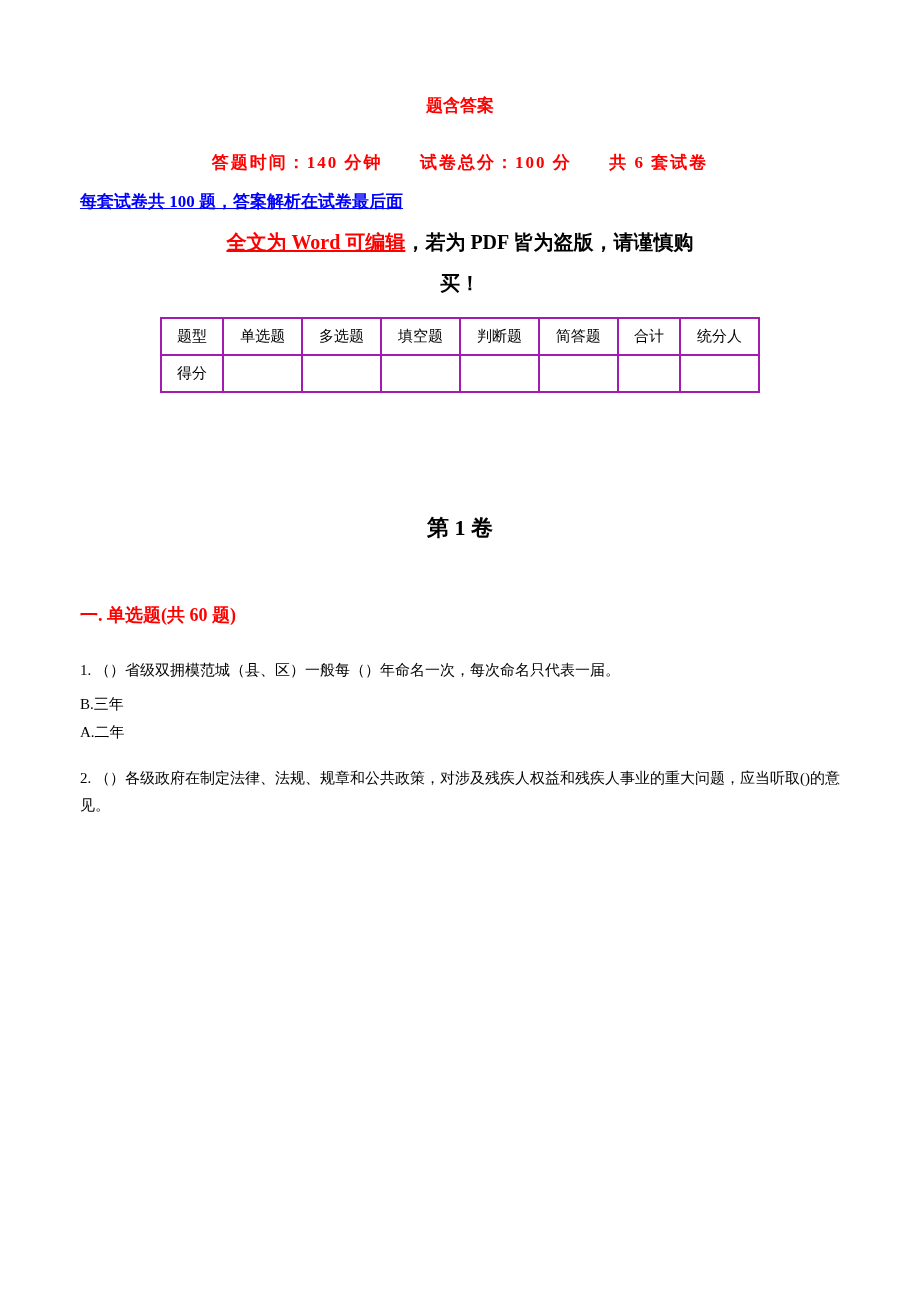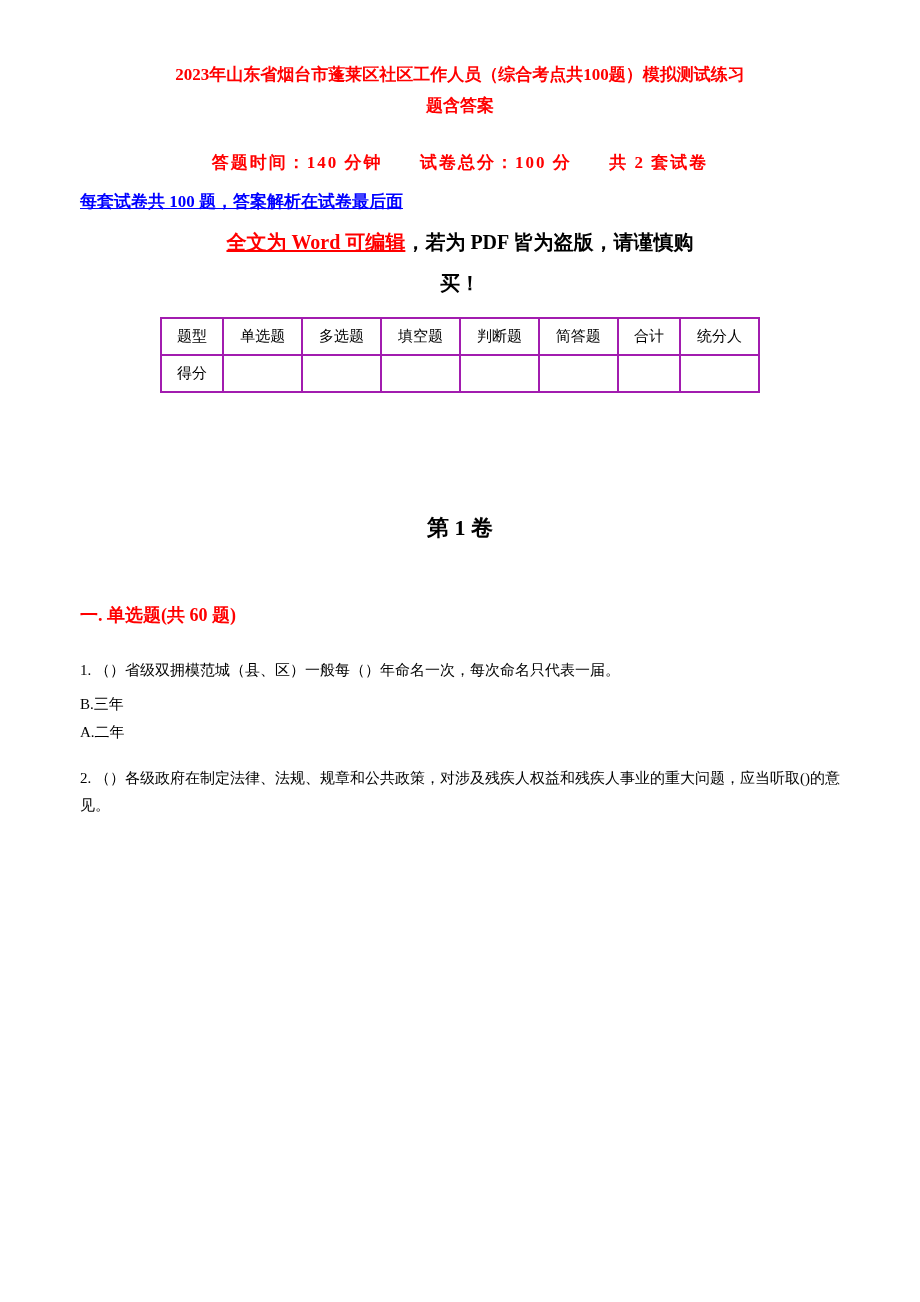--- a/index.html
+++ b/index.html
@@ -120,31 +120,31 @@
       margin: 2px 0;
       font-size: 15px;
       line-height: 1.7;
     }
   </style>
 </head>
 <body>
 
 <div class="title-section">
   <div class="main-title">
-    <span>2023年山东省烟台市蓬莱区社区工作人员（综合考点共100题）模拟测试练习</span><br>
+    <br>
     <span>题含答案</span>
   </div>
 </div>
 
 <div class="info-line">
   <span>答题时间：140 分钟</span>
   &nbsp;&nbsp;&nbsp;&nbsp;
   <span>试卷总分：100 分</span>
   &nbsp;&nbsp;&nbsp;&nbsp;
-  <span>共 2 套试卷</span>
+  <span>共 6 套试卷</span>
 </div>
 
 <div class="highlight-line">
   <span>每套试卷共 100 题，答案解析在试卷最后面</span>
 </div>
 
 <div class="word-line">
   <span class="word-highlight">全文为 Word 可编辑</span><span class="bold-part">，若为 PDF 皆为盗版，请谨慎购</span>
 </div>
 <div class="buy-line">

